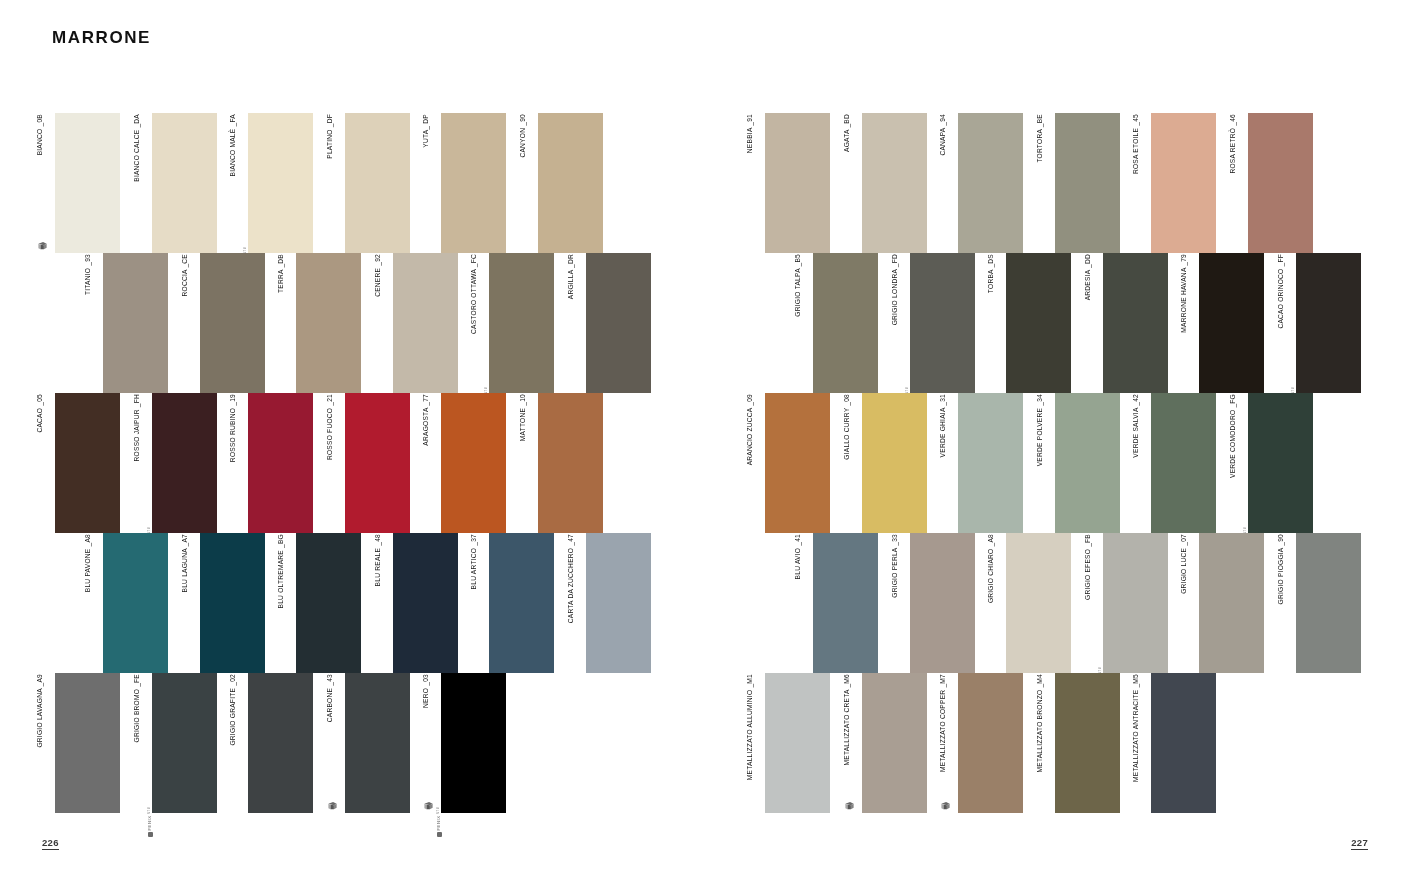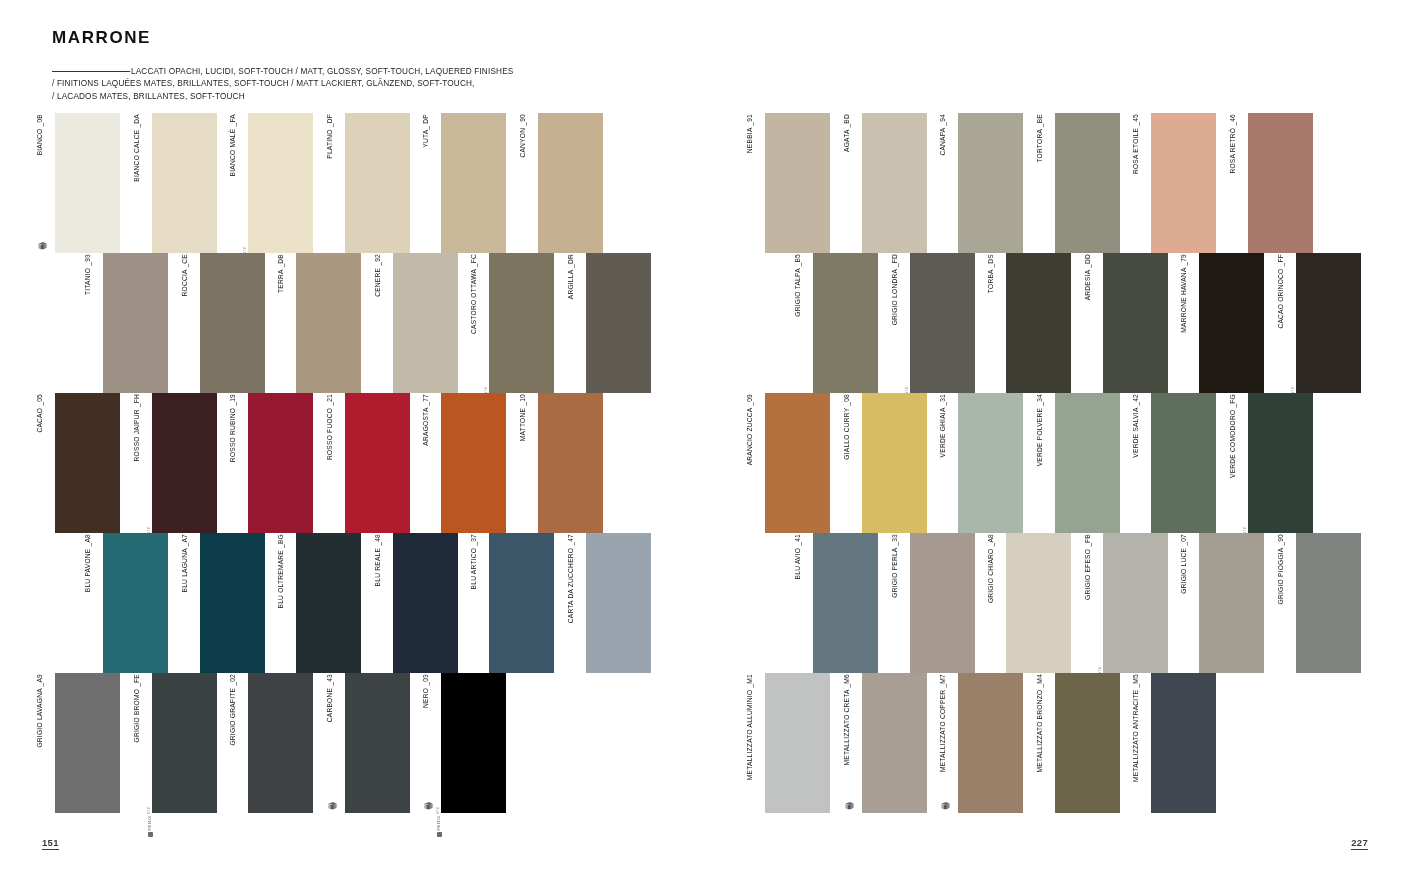--- a/index.html
+++ b/index.html
@@ -73,23 +73,20 @@
     letter-spacing:.3px;
   }
   #pagenum-left{left:42px;}
   #pagenum-right{right:42px;}
 </style>
 </head>
 <body>
 
 <div class="page page-left">
   <div id="title">MARRONE</div>
-  <div id="subtitle"><span class="rule"></span><span>LACCATI OPACHI, LUCIDI, SOFT-TOUCH / MATT, GLOSSY, SOFT-TOUCH, LAQUERED FINISHES
-/ FINITIONS LAQUÉES MATES, BRILLANTES, SOFT-TOUCH  /  MATT LACKIERT, GLÄNZEND, SOFT-TOUCH,
-/ LACADOS MATES, BRILLANTES, SOFT-TOUCH</span></div>
   <div id="grid-left">
       <div class="swatch" style="left: 33px; top: 113px; width: 87px; height: 140px;">
         <div class="lbl" style="top: 0px;">BIANCO _0B</div>
         <div class="chip" title="BIANCO _0B" style="width: 65px; height: 140px; background: rgb(236, 234, 222);"></div>
         <div class="badge-metal" style="top: 124px;"><svg width="11" height="10" viewBox="0 0 20 17" aria-hidden="true">
             <path d="M2.5 4.2 L11 1.2 L17.5 4.2 L12.5 7.0 Z" fill="#6a6a6a"></path>
             <path d="M2.5 4.2 L2.5 12.5 L6.5 14.6 L6.5 6.3 Z" fill="#a8a8a8"></path>
             <path d="M12.5 7.0 L12.5 14.2 L17.5 11.5 L17.5 4.2 Z" fill="#848484"></path>
             <path d="M6.5 6.3 L6.5 14.6 L12.5 14.2 L12.5 7.0 Z" fill="#555"></path>
           </svg></div>
@@ -237,21 +234,21 @@
           <span class="bn">NTM</span>
         </div>
         <div class="badge-metal" style="top: 124px;"><svg width="11" height="10" viewBox="0 0 20 17" aria-hidden="true">
             <path d="M2.5 4.2 L11 1.2 L17.5 4.2 L12.5 7.0 Z" fill="#6a6a6a"></path>
             <path d="M2.5 4.2 L2.5 12.5 L6.5 14.6 L6.5 6.3 Z" fill="#a8a8a8"></path>
             <path d="M12.5 7.0 L12.5 14.2 L17.5 11.5 L17.5 4.2 Z" fill="#848484"></path>
             <path d="M6.5 6.3 L6.5 14.6 L12.5 14.2 L12.5 7.0 Z" fill="#555"></path>
           </svg></div>
       </div>
     </div>
-  <div class="pagenum" id="pagenum-left">151</div>
+  <div class="pagenum" id="pagenum-left">226</div>
 </div>
 
 <div class="page page-right">
 
   <div id="grid-right">
       <div class="swatch" style="left: 43px; top: 113px; width: 87px; height: 140px;">
         <div class="lbl" style="top: 0px;">NEBBIA _91</div>
         <div class="chip" title="NEBBIA _91" style="width: 65px; height: 140px; background: rgb(194, 181, 162);"></div>
       </div>
       <div class="swatch" style="left: 139.5px; top: 113px; width: 87px; height: 140px;">

